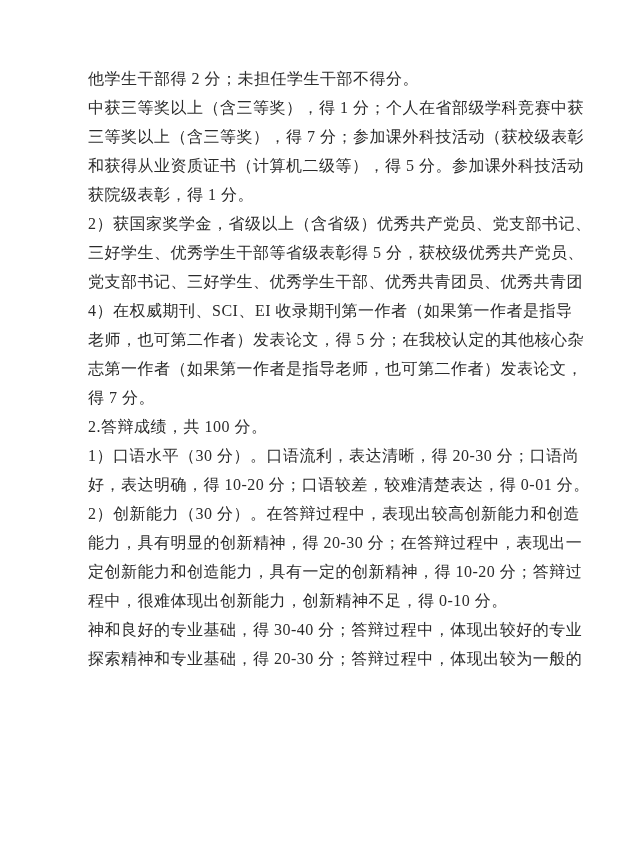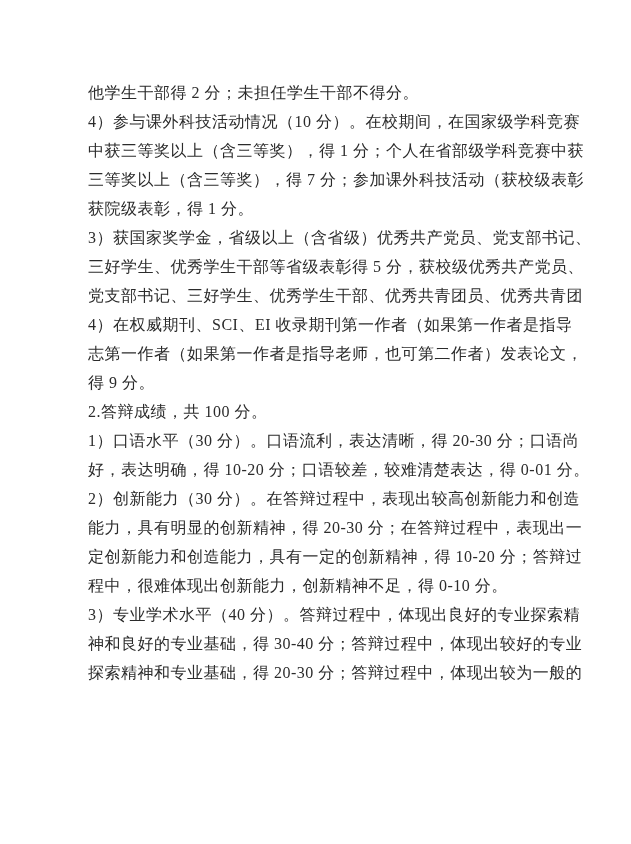--- a/index.html
+++ b/index.html
@@ -11,53 +11,53 @@
     position: relative;
     width: 631px;
     height: 844px;
     background: #ffffff;
     overflow: hidden;
     font-family: "Liberation Serif", "DejaVu Serif", serif;
   }
   .doc-text {
     position: absolute;
     left: 88px;
-    top: 78px;
+    top: 64px;
     width: 460px;
     color: #2b2b2b;
     font-size: 16px;
     line-height: 29px;
     text-align: left;
     white-space: nowrap;
   }
   .doc-line {
     height: 29px;
     letter-spacing: 0.5px;
   }
 </style>
 </head>
 <body>
 
 <div class="doc-page">
   <div class="doc-text">
       <div class="doc-line">他学生干部得 2 分；未担任学生干部不得分。</div>
-      <div class="doc-line">4）参与课外科技活动情况（10 分）。在校期间，在国家级学科竞赛</div>
       <div class="doc-line">中获三等奖以上（含三等奖），得 1 分；个人在省部级学科竞赛中获</div>
       <div class="doc-line">三等奖以上（含三等奖），得 7 分；参加课外科技活动（获校级表彰</div>
+      <div class="doc-line">和获得从业资质证书（计算机二级等），得 5 分。参加课外科技活动</div>
       <div class="doc-line">获院级表彰，得 1 分。</div>
-      <div class="doc-line">3）获国家奖学金，省级以上（含省级）优秀共产党员、党支部书记、</div>
+      <div class="doc-line">2）获国家奖学金，省级以上（含省级）优秀共产党员、党支部书记、</div>
       <div class="doc-line">三好学生、优秀学生干部等省级表彰得 5 分，获校级优秀共产党员、</div>
       <div class="doc-line">党支部书记、三好学生、优秀学生干部、优秀共青团员、优秀共青团</div>
       <div class="doc-line">4）在权威期刊、SCI、EI 收录期刊第一作者（如果第一作者是指导</div>
+      <div class="doc-line">老师，也可第二作者）发表论文，得 5 分；在我校认定的其他核心杂</div>
       <div class="doc-line">志第一作者（如果第一作者是指导老师，也可第二作者）发表论文，</div>
-      <div class="doc-line">得 9 分。</div>
+      <div class="doc-line">得 7 分。</div>
       <div class="doc-line">2.答辩成绩，共 100 分。</div>
       <div class="doc-line">1）口语水平（30 分）。口语流利，表达清晰，得 20-30 分；口语尚</div>
       <div class="doc-line">好，表达明确，得 10-20 分；口语较差，较难清楚表达，得 0-01 分。</div>
       <div class="doc-line">2）创新能力（30 分）。在答辩过程中，表现出较高创新能力和创造</div>
       <div class="doc-line">能力，具有明显的创新精神，得 20-30 分；在答辩过程中，表现出一</div>
       <div class="doc-line">定创新能力和创造能力，具有一定的创新精神，得 10-20 分；答辩过</div>
       <div class="doc-line">程中，很难体现出创新能力，创新精神不足，得 0-10 分。</div>
-      <div class="doc-line">3）专业学术水平（40 分）。答辩过程中，体现出良好的专业探索精</div>
       <div class="doc-line">神和良好的专业基础，得 30-40 分；答辩过程中，体现出较好的专业</div>
       <div class="doc-line">探索精神和专业基础，得 20-30 分；答辩过程中，体现出较为一般的</div>
     </div>
 </div>
 
 </body></html>

